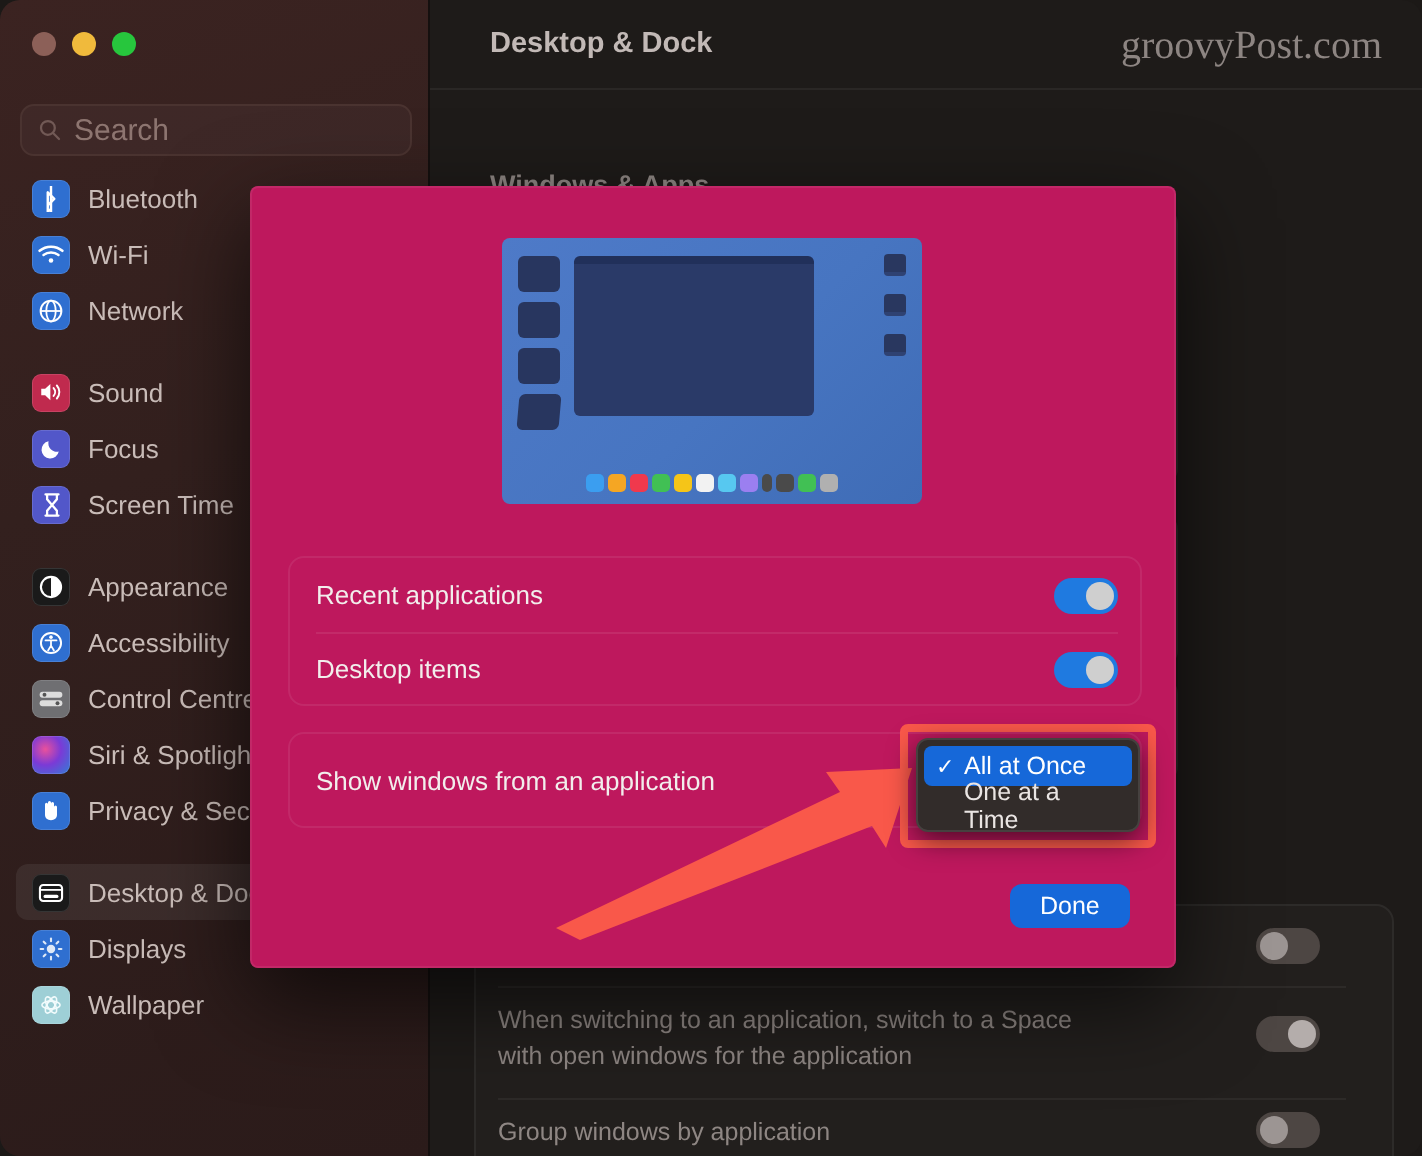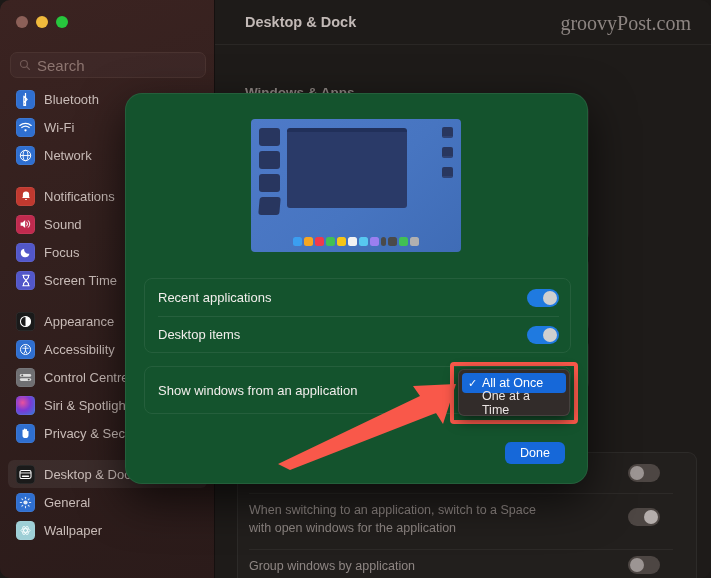--- a/index.html
+++ b/index.html
@@ -113,23 +113,23 @@
   .safari-ico {
     width: 14px; height: 14px; border-radius: 3px;
     background: radial-gradient(circle at 50% 50%, #e8f3ff 0%, #2f86e0 60%, #1a62b4 100%);
     display: flex; align-items: center; justify-content: center;
     font-size: 9px; color: #e64b3c;
   }
 
   
   .modal {
     position: absolute; left: 125px; top: 93px; width: 463px; height: 391px;
-    background: #14532d;
+    background: #be185d;
     border: 1px solid rgba(255,255,255,0.07);
-    border-radius: 17px;
+    border-radius: 4px;
     box-shadow: 0 16px 46px rgba(0,0,0,0.66);
     overflow: hidden;
   }
   .preview {
     position: absolute; left: 125px; top: 25px; width: 210px; height: 133px;
     background: linear-gradient(135deg, #4e7ac8 0%, #4472bd 50%, #41६fba 100%);
     background: linear-gradient(135deg, #4e7ac8 0%, #4775c1 55%, #3f6cb6 100%);
     border-radius: 4px;
   }
   .pv-side { position: absolute; left: 8px; top: 9px; display: flex; flex-direction: column; gap: 5px; }
@@ -236,29 +236,20 @@
                   <line x1="1.6" y1="8" x2="14.4" y2="8" stroke="#fff" stroke-width="1.1"></line>
                 </svg>
             </span>
             <span>Network</span>
           </div>
         </div>
 
         <div class="nav-gap"></div>
 
         <div class="nav-group">
-          <div class="nav-item">
-            <span class="nav-icon" style="background:#c0392f">
-              <svg width="12" height="12" viewBox="0 0 16 16">
-                  <path d="M8 2a4.2 4.2 0 014.2 4.2v3l1 1.6H2.8l1-1.6v-3A4.2 4.2 0 018 2z" fill="#fff"></path>
-                  <path d="M6.4 12.1a1.7 1.7 0 003.2 0" fill="#fff"></path>
-                </svg>
-            </span>
-            <span>Notifications</span>
-          </div>
           <div class="nav-item">
             <span class="nav-icon" style="background:#c02a4e">
               <svg width="13" height="12" viewBox="0 0 16 14">
                   <path d="M2 5h2.4L7.6 2v10L4.4 9H2z" fill="#fff"></path>
                   <path d="M9.6 4.6a3.6 3.6 0 010 4.8M11.6 3a6 6 0 010 8" stroke="#fff" stroke-width="1.2" fill="none" stroke-linecap="round"></path>
                 </svg>
             </span>
             <span>Sound</span>
           </div>
           <div class="nav-item">
@@ -348,21 +339,21 @@
                     <line x1="8" y1="12.8" x2="8" y2="14.4"></line>
                     <line x1="1.6" y1="8" x2="3.2" y2="8"></line>
                     <line x1="12.8" y1="8" x2="14.4" y2="8"></line>
                     <line x1="3.5" y1="3.5" x2="4.6" y2="4.6"></line>
                     <line x1="11.4" y1="11.4" x2="12.5" y2="12.5"></line>
                     <line x1="12.5" y1="3.5" x2="11.4" y2="4.6"></line>
                     <line x1="4.6" y1="11.4" x2="3.5" y2="12.5"></line>
                   </g>
                 </svg>
             </span>
-            <span>General</span>
+            <span>Displays</span>
           </div>
           <div class="nav-item">
             <span class="nav-icon" style="background:#9ecfd6">
               <svg width="13" height="13" viewBox="0 0 16 16">
                   <g stroke="#f2fbfc" stroke-width="1" fill="none">
                     <circle cx="8" cy="8" r="2.4"></circle>
                     <ellipse cx="8" cy="8" rx="5.6" ry="2.4"></ellipse>
                     <ellipse cx="8" cy="8" rx="5.6" ry="2.4" transform="rotate(60 8 8)"></ellipse>
                     <ellipse cx="8" cy="8" rx="5.6" ry="2.4" transform="rotate(120 8 8)"></ellipse>
                   </g>

